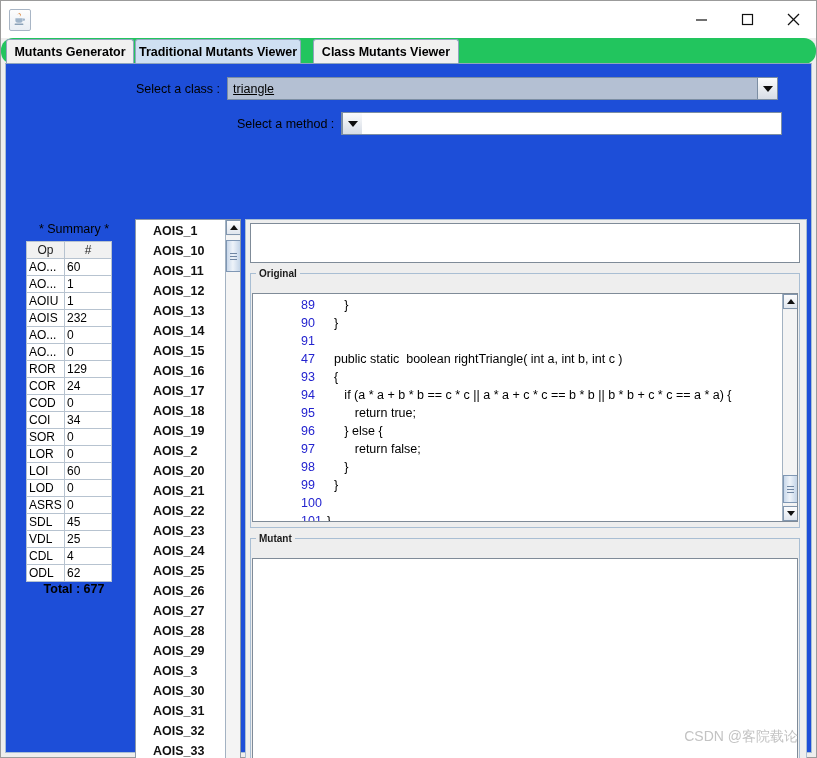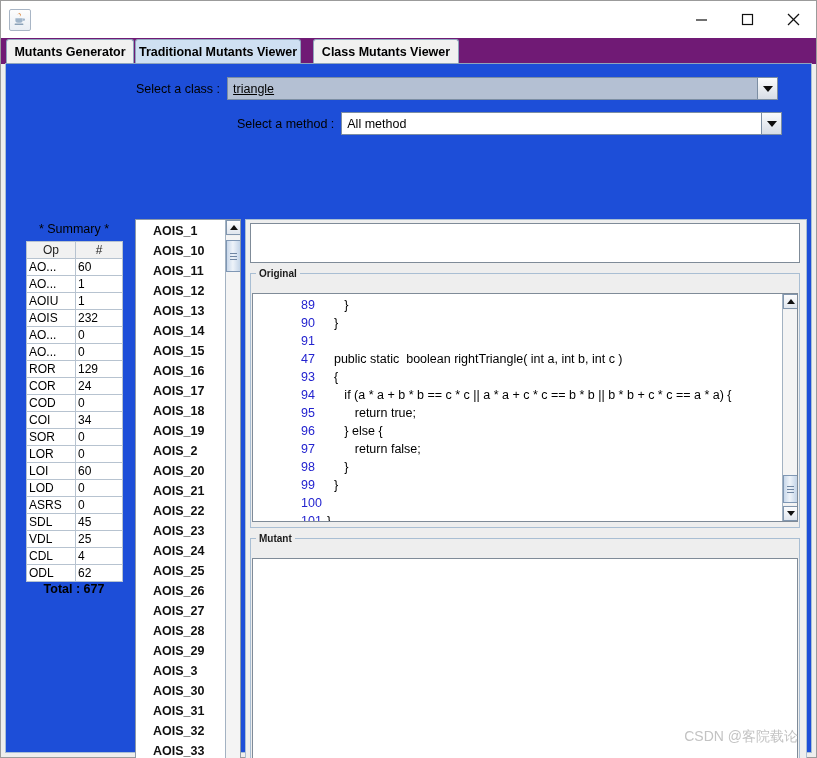--- a/index.html
+++ b/index.html
@@ -42,21 +42,22 @@
     background: transparent;
     border: none;
     color: #111;
   }
   .winbtn svg { display: block; }
 
   
   .tabstrip {
     position: absolute; left: 0; top: 37px;
     width: 815px; height: 26px;
-    background: #701a75;
+    background: #22c55e;
+    border-radius: 12px;
   }
   .tab {
     position: absolute; top: 1px;
     height: 24px;
     border: 1px solid #8fa5bd;
     border-bottom: none;
     border-radius: 3px 3px 0 0;
     background: #f1f1f0;
     display: flex; align-items: center; justify-content: center;
     font-size: 12.5px; font-weight: bold; color: #000;
@@ -128,21 +129,21 @@
     background: #ffffff;
     font-size: 12px;
   }
   table.summary th {
     border: 1px solid #b7c3d0;
     background: #f1f1f1;
     font-weight: normal;
     color: #222;
     height: 17px;
     text-align: center;
-    padding: 0 16px;
+    padding: 0 10px;
   }
   table.summary th.c-op { width: 38px; }
   table.summary th.c-n  { width: 47px; }
   table.summary td {
     border: 1px solid #b7c3d0;
     height: 17px;
     padding: 0 2px;
     color: #000;
     white-space: nowrap;
   }
@@ -324,21 +325,20 @@
         <span class="combo-value">triangle</span>
         <span class="combo-arrow">
             <i></i>
           </span>
       </div>
     </div>
 
     <div class="combo-row" id="row-method">
       <span class="combo-label">Select a method :</span>
       <div class="combo" id="combo-method">
-        <span class="combo-value">All method</span>
         <span class="combo-arrow">
             <i></i>
           </span>
       </div>
     </div>
 
     <div class="summary-title">* Summary *</div>
     <table class="summary">
       <thead>
         <tr>

